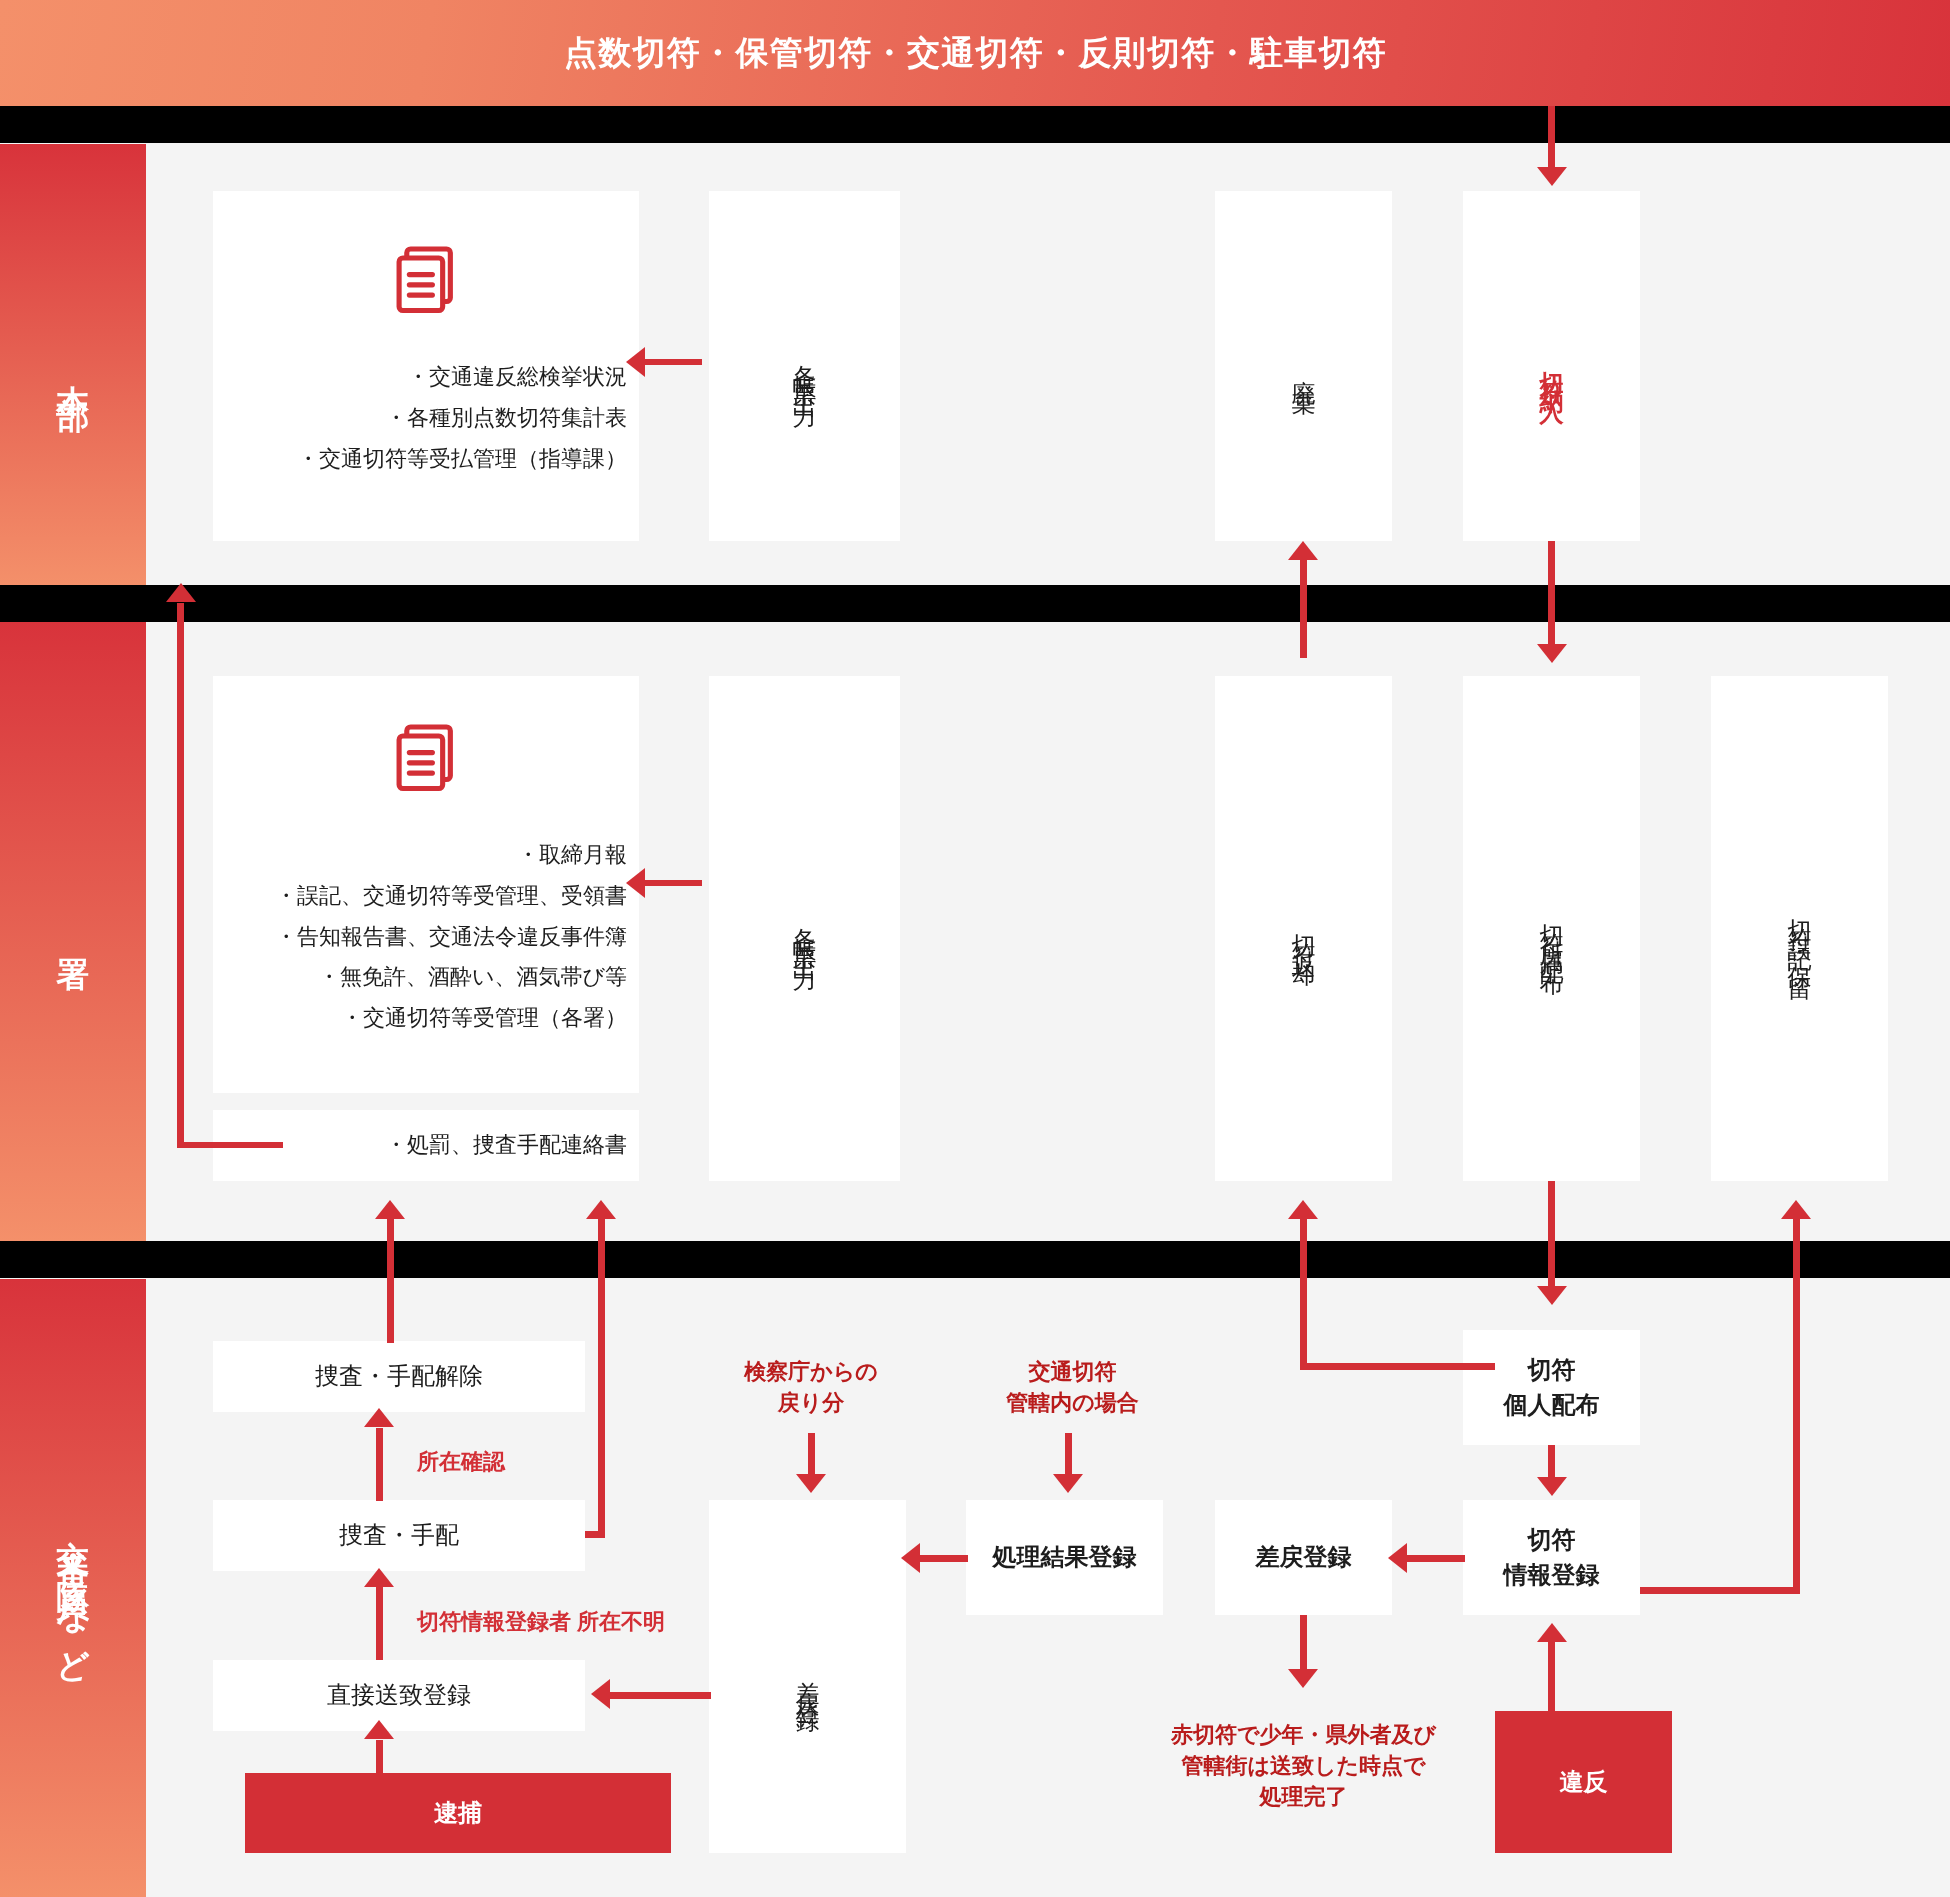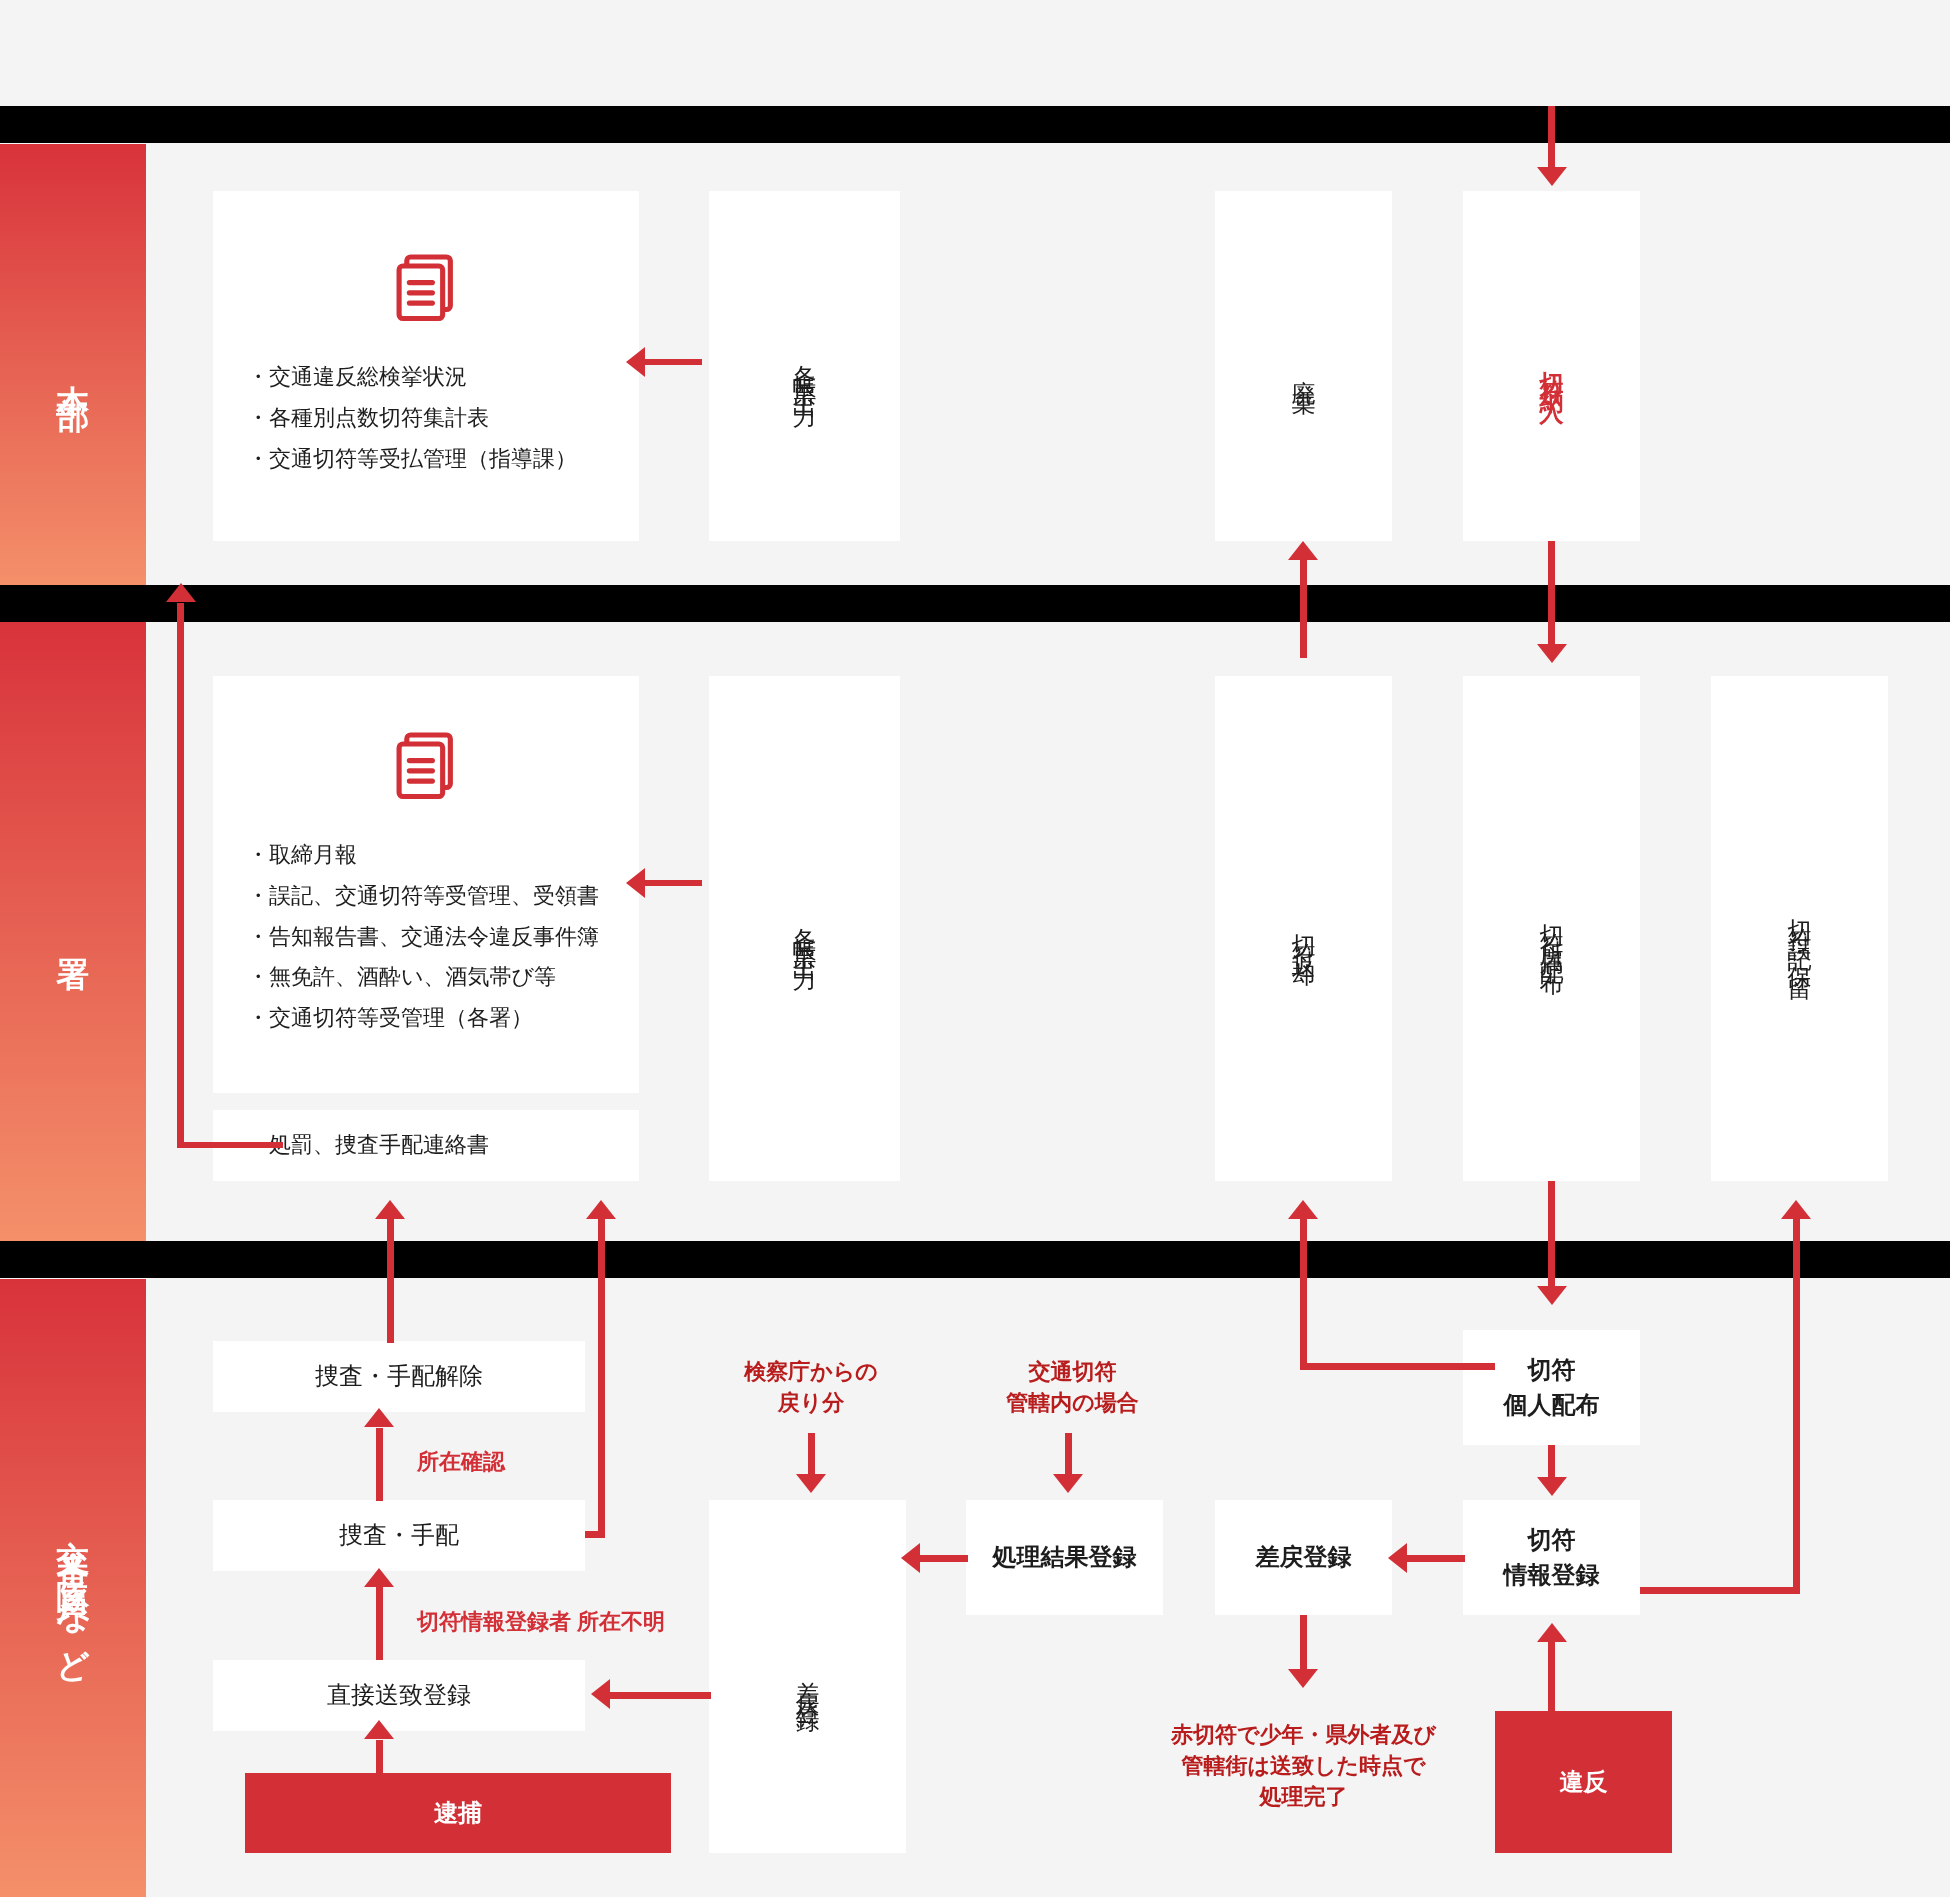--- a/index.html
+++ b/index.html
@@ -58,21 +58,21 @@
   .vtext.redtxt{color:#d32f36;font-weight:bold;}
   .htext{font-size:24px;line-height:1.45;text-align:center;}
   .htext.b{font-weight:bold;}
 
   
   .panel{
     position:absolute;background:#fff;box-sizing:border-box;z-index:3;
     display:flex;flex-direction:column;justify-content:center;
   }
   .panel .doc-icon{display:flex;justify-content:center;margin-bottom:23px;}
-  .panel ul{margin:4px;padding:0 0 0 30px;list-style:none;}
+  .panel ul{margin:12px;padding:0 0 0 30px;list-style:none;text-align:right;}
   .panel li{
     font-size:22px;color:#1d1d1d;line-height:1.85;white-space:nowrap;
   }
   .panel li::before{content:"・";margin-right:0px;}
 
   
   .caption{
     position:absolute;font-size:22px;line-height:1.4;text-align:center;
     color:#b91c1c;font-weight:bold;z-index:4;white-space:nowrap;
   }
@@ -84,20 +84,23 @@
   .ah.up{border-left:15px solid transparent;border-right:15px solid transparent;border-bottom:19.5px solid #d32f36;}
   .ah.down{border-left:15px solid transparent;border-right:15px solid transparent;border-top:19.5px solid #d32f36;}
   .ah.left{border-top:15px solid transparent;border-bottom:15px solid transparent;border-right:19.5px solid #d32f36;}
   .zhi{z-index:8;}
 </style>
 </head>
 <body>
 
 <div id="root">
 
+  <div class="header">
+    <div class="header-title">点数切符・保管切符・交通切符・反則切符・駐車切符</div>
+  </div>
 
   <div class="divider" id="div1"></div>
   <div class="divider" id="div2"></div>
   <div class="divider" id="div3"></div>
 
   <div class="lane" id="lane1">
     <div class="lane-txt">本部</div>
   </div>
   <div class="lane" id="lane2">
     <div class="lane-txt">署</div>

